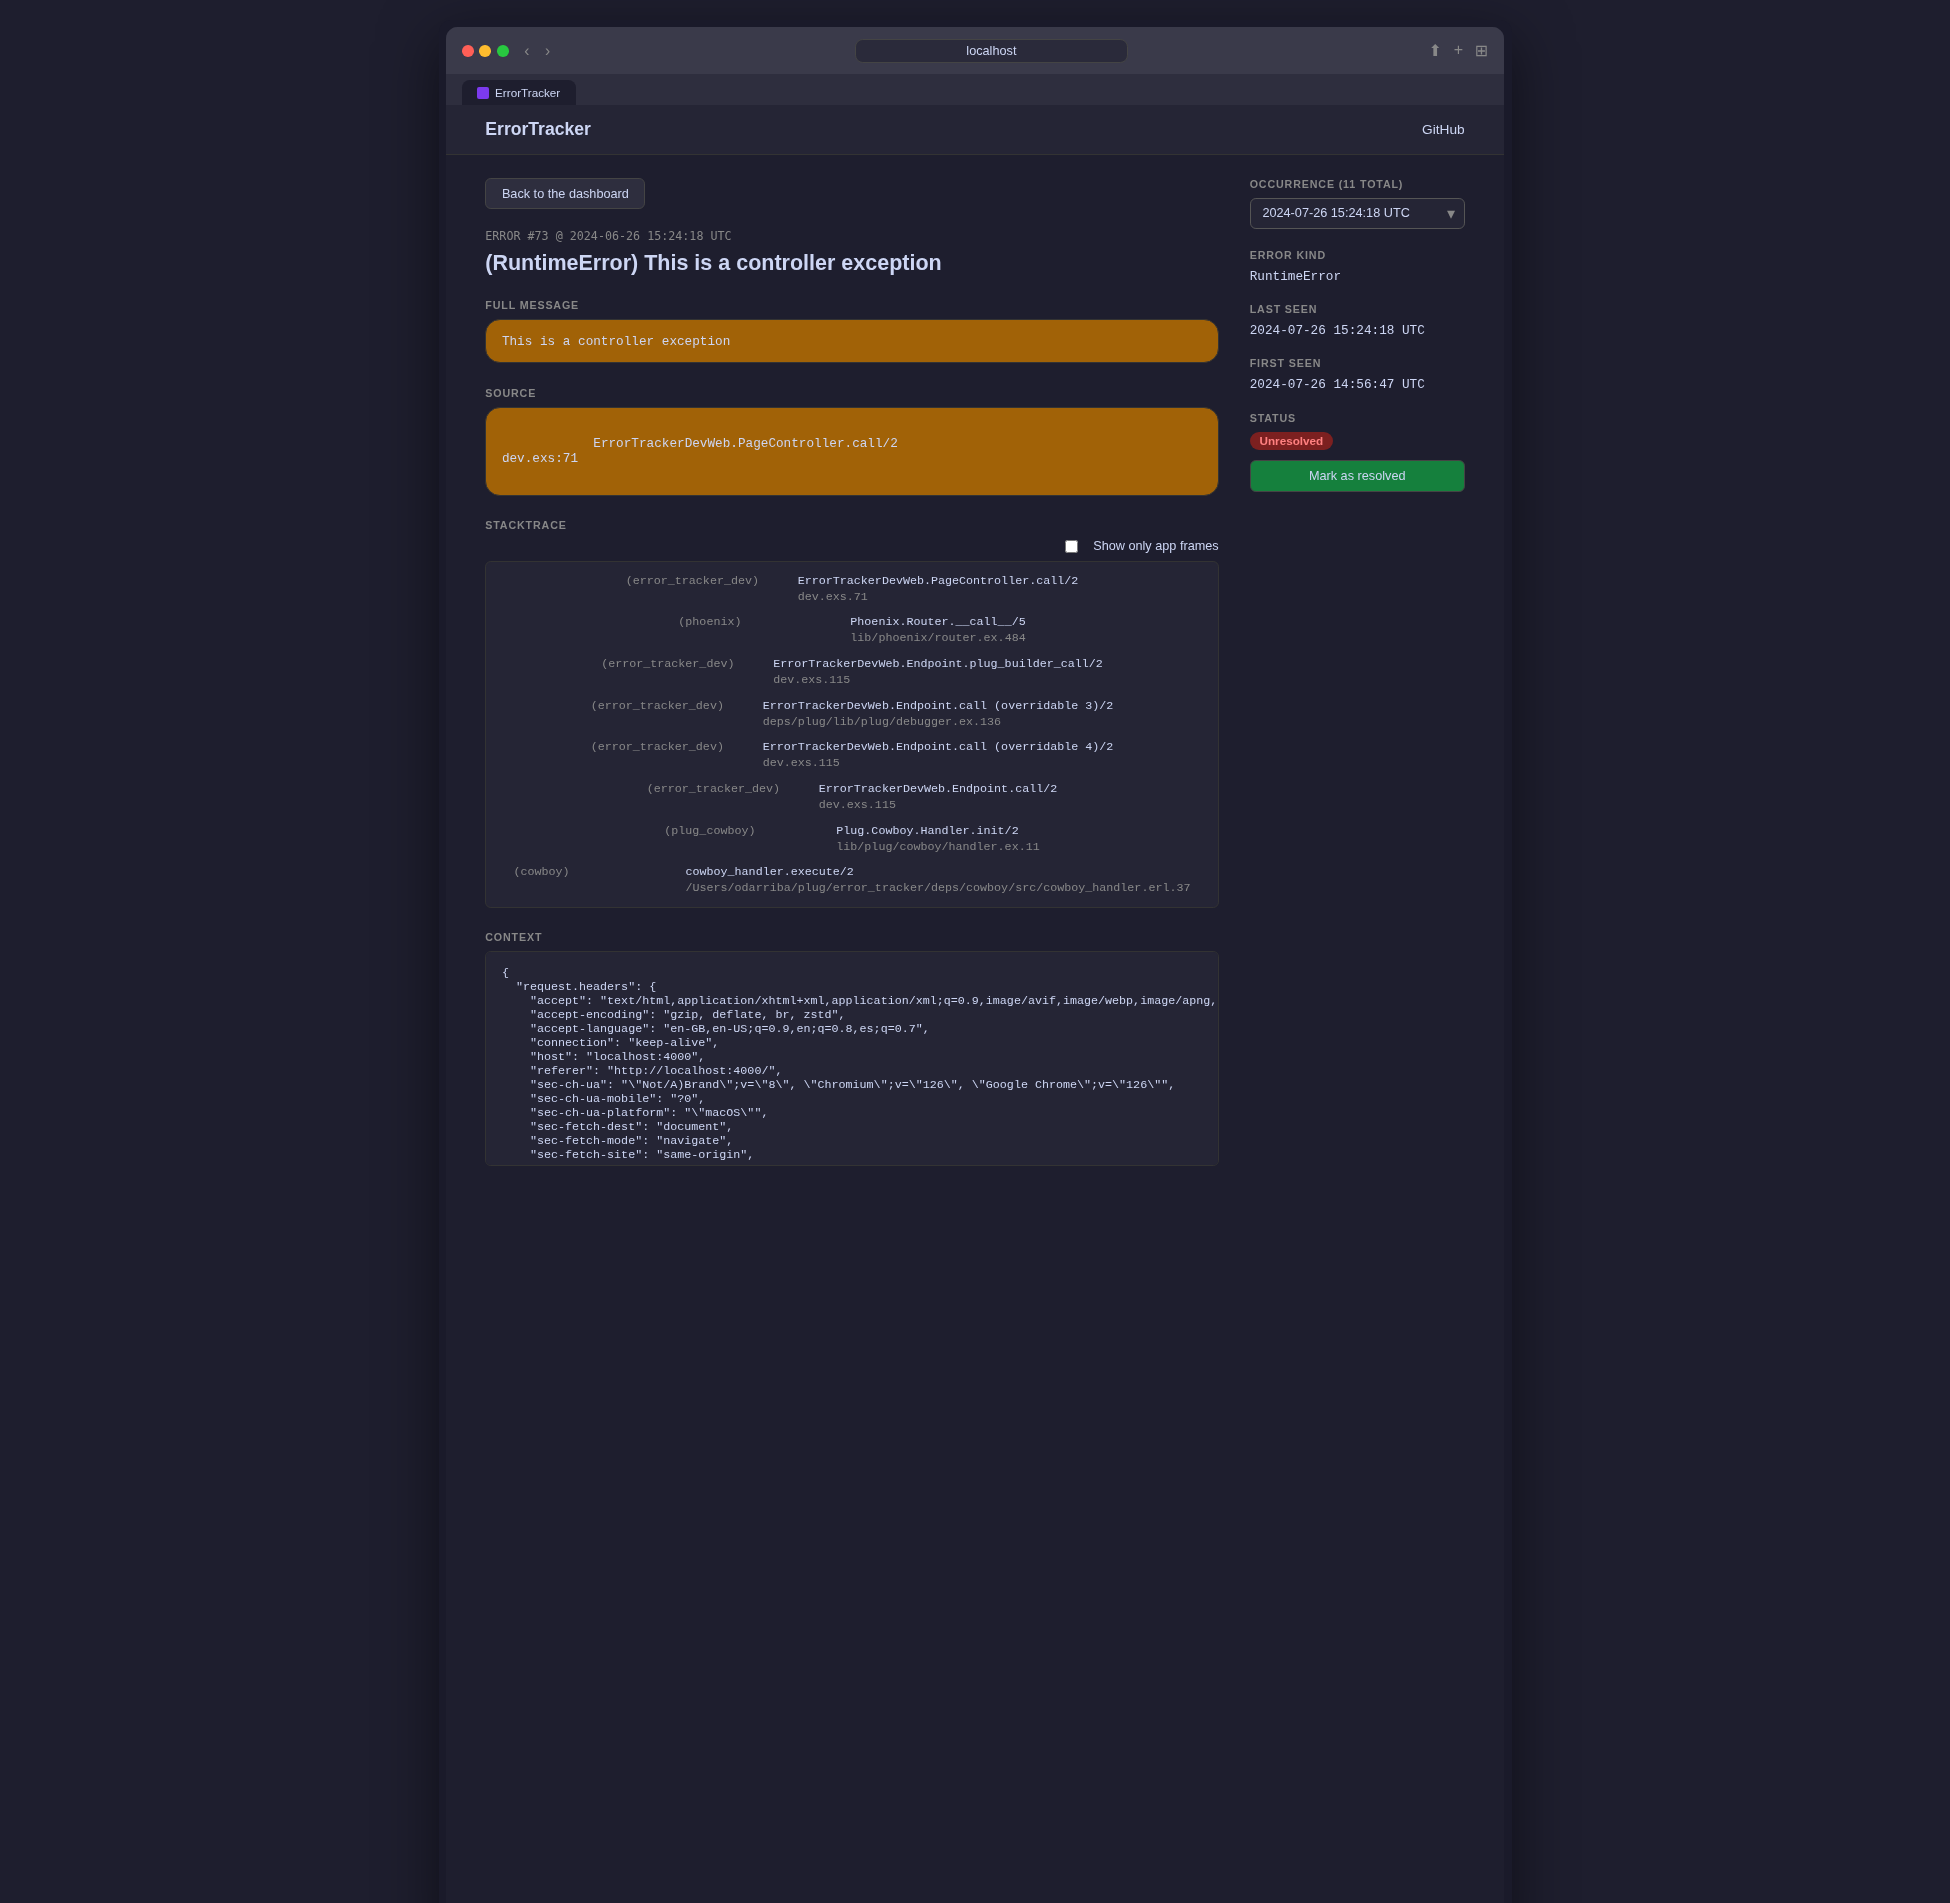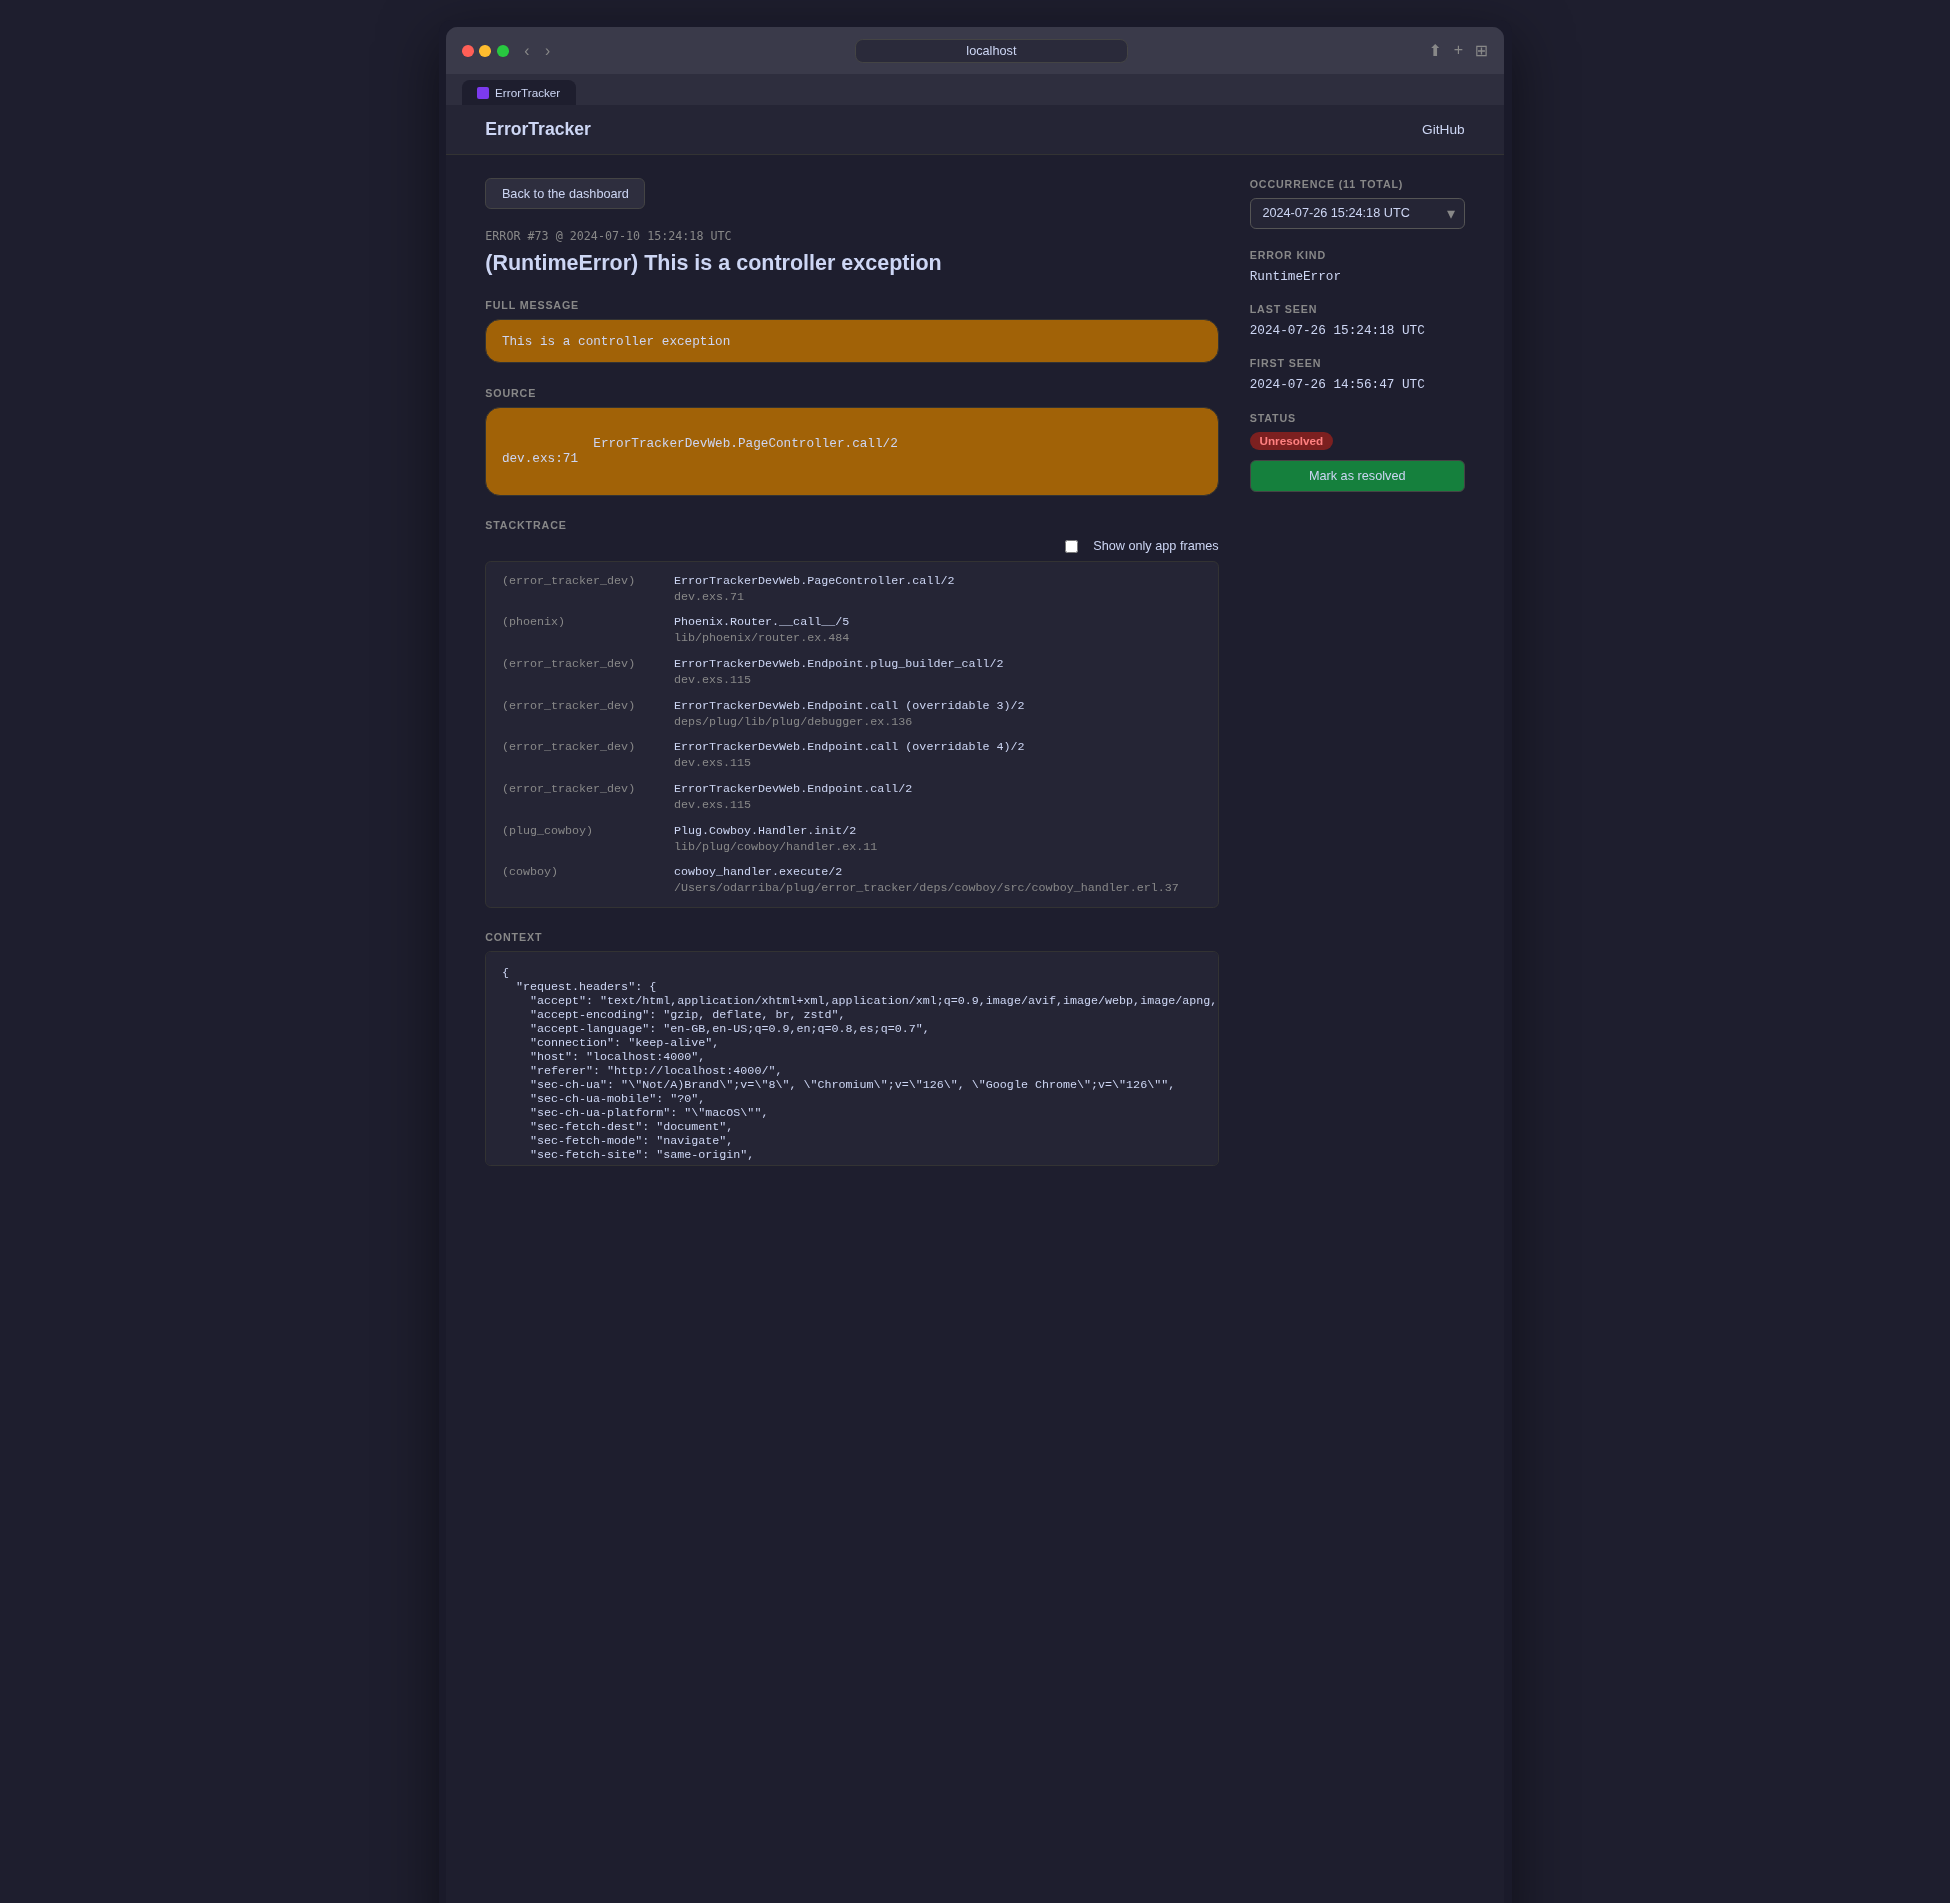--- a/index.html
+++ b/index.html
@@ -213,20 +213,21 @@
       border-radius: 5.9px;
       padding: 11.7px 15.6px;
       font-family: 'Courier New', monospace;
       font-size: 11.7px;
       color: #cdd6f4;
     }
     .stack-row {
       display: flex;
       gap: 16px;
       margin-bottom: 11.7px;
+      justify-content: center;
     }
     .stack-row:last-child { margin-bottom: 0; }
     .stack-module {
       color: #888;
       min-width: 156px;
       flex-shrink: 0;
     }
     .stack-details {
       display: flex;
       flex-direction: column;
@@ -361,21 +362,21 @@
       <div class="app-logo">ErrorTracker</div>
       <a class="app-github">GitHub</a>
     </div>
 
     <div class="main-content">
       <div class="left-panel">
         
         <button class="back-btn">Back to the dashboard</button>
 
         
-        <div class="error-meta">ERROR #73 @ 2024-07-10 15:24:18 UTC</div>
+        <div class="error-meta">ERROR #73 @ 2024-06-26 15:24:18 UTC</div>
         <div class="error-title">(RuntimeError) This is a controller exception</div>
 
         
         <div class="section">
           <div class="section-label">FULL MESSAGE</div>
           <div class="code-block">This is a controller exception</div>
         </div>
 
         
         <div class="section">

